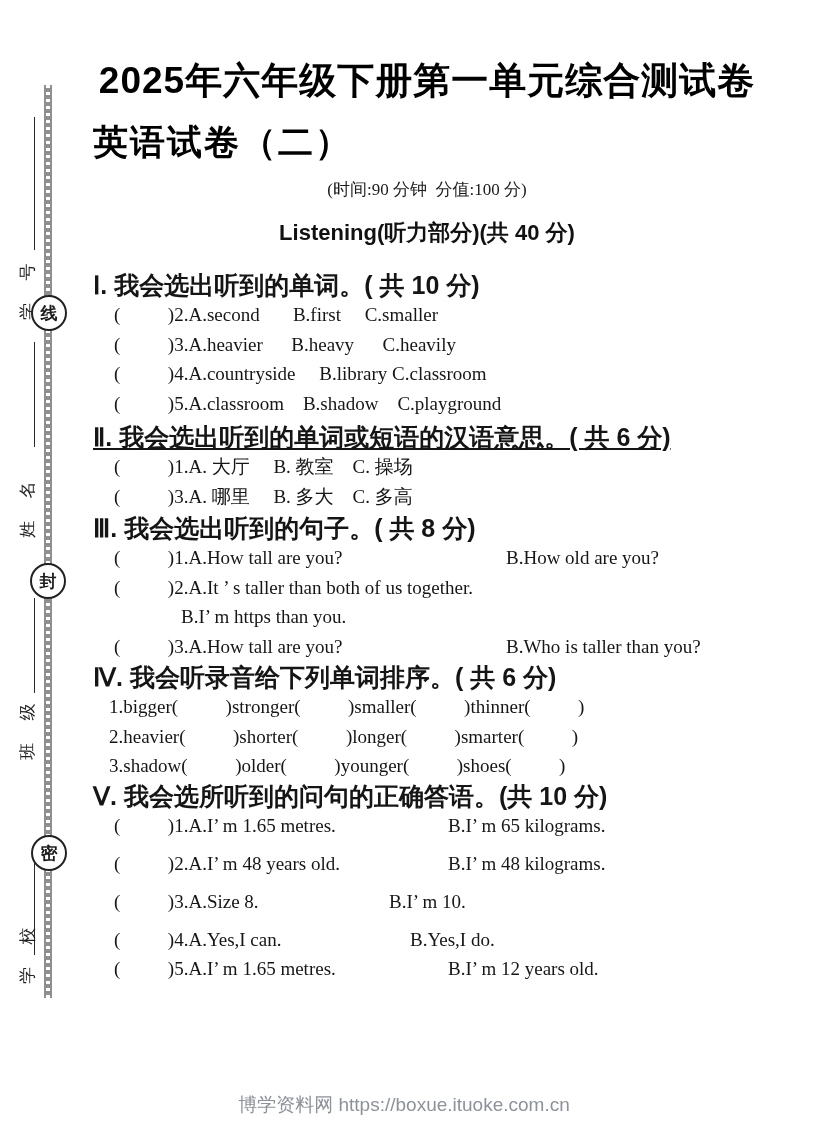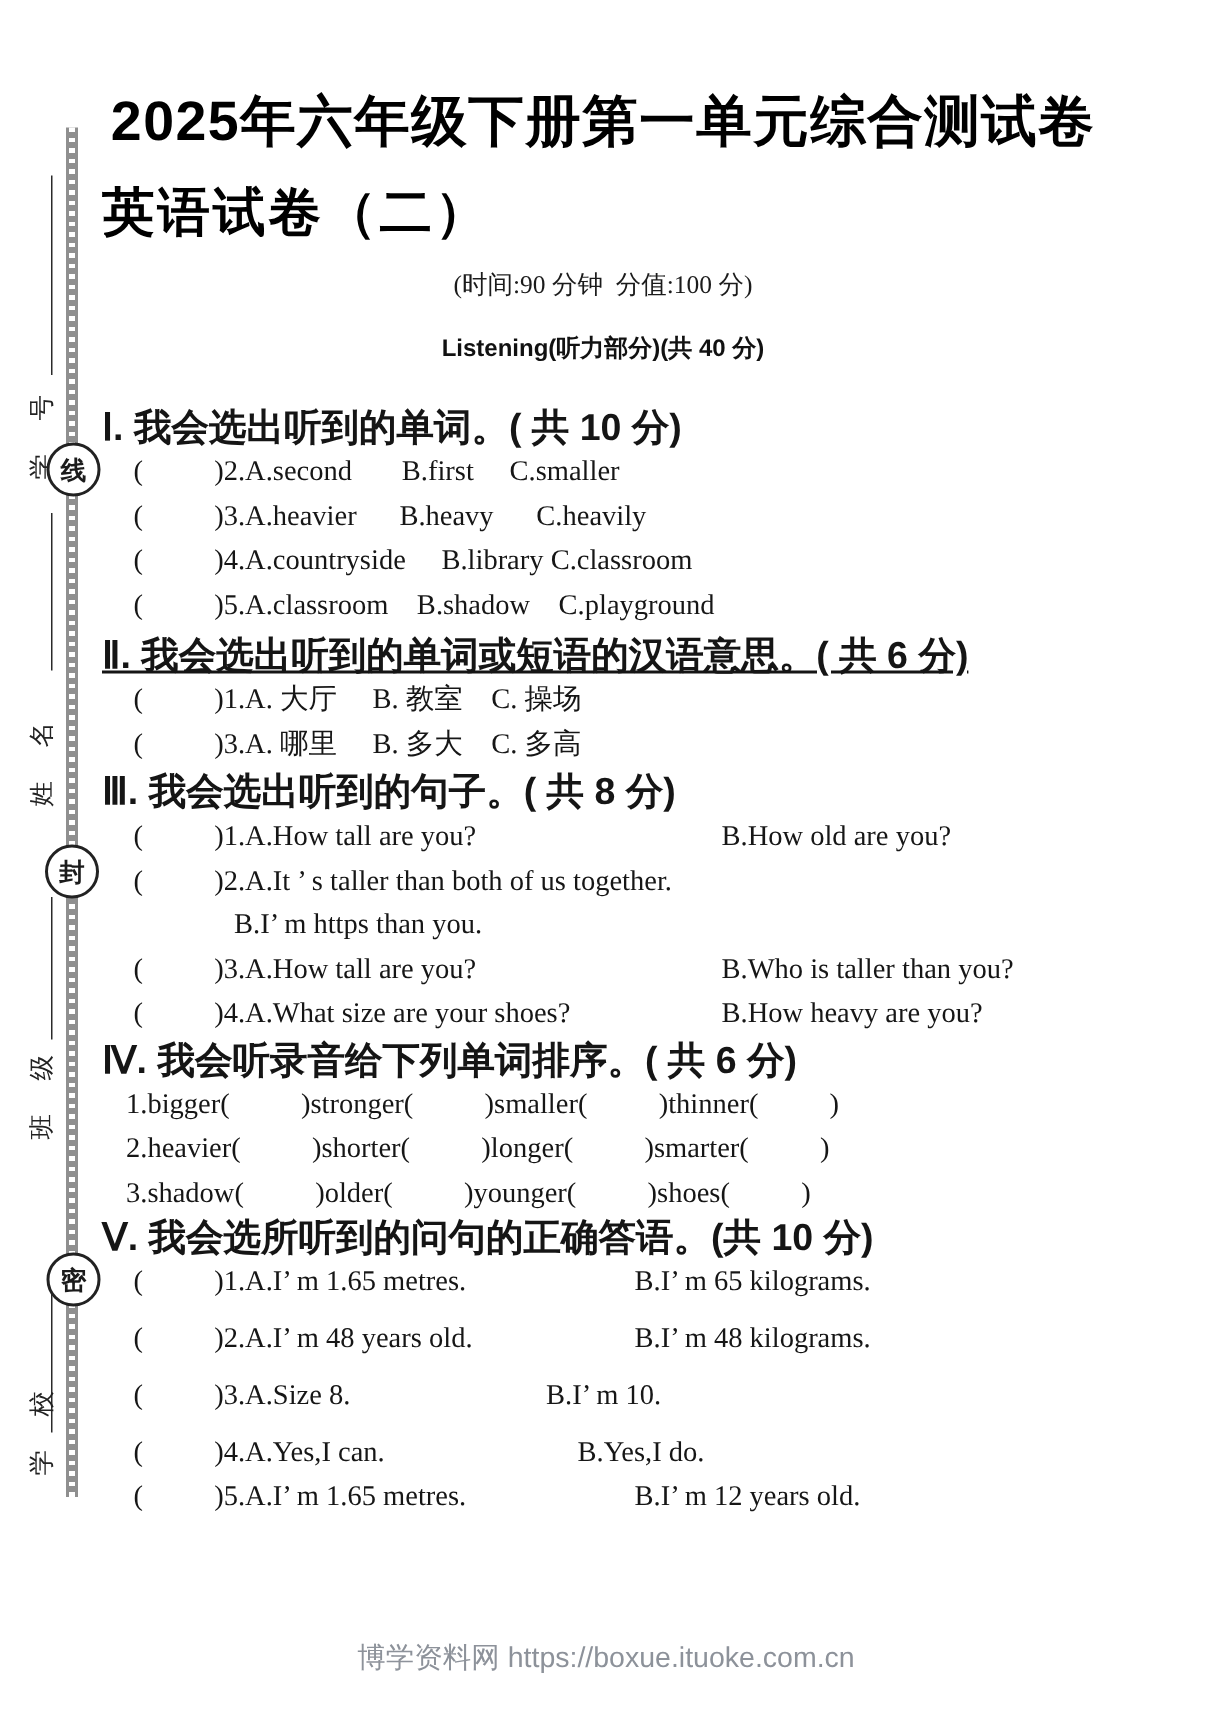--- a/index.html
+++ b/index.html
@@ -18,28 +18,28 @@
   .c-feng{left:30px;top:563px;}
   .c-mi{left:31px;top:835px;}
   .v-blank{position:absolute;left:34px;width:1px;background:#2a2a2a;}
   .b1{top:117px;height:133px;} .b2{top:342px;height:105px;}
   .b3{top:598px;height:95px;}  .b4{top:862px;height:93px;}
   .v-label{position:absolute;left:-21px;width:96px;height:22px;text-align:center;
     transform:rotate(-90deg);font-size:17px;letter-spacing:9px;color:#222;white-space:pre;}
   .l1{top:276px;} .l2{top:494px;} .l3{top:716px;} .l4{top:940px;}
 
   
-  .main{position:absolute;left:68px;top:0;width:668px;}
+  .main{position:absolute;left:93px;top:0;width:668px;}
   .title1{margin:57px 0 0;text-align:center;font-family:"Liberation Sans", sans-serif;
     font-weight:bold;font-size:37px;line-height:48px;color:#000;letter-spacing:1px;}
   .title2{margin:15px 0 0;font-family:"Liberation Sans", sans-serif;
     font-weight:bold;font-size:35px;line-height:44px;color:#000;letter-spacing:2px;}
   .meta{margin:15px 0 0;text-align:center;font-size:17px;line-height:22px;white-space:pre;}
   .listening{margin:17px 0 0;text-align:center;font-family:"Liberation Sans", sans-serif;
-    font-weight:600;font-size:16px;line-height:30px;color:#111;}
+    font-weight:600;font-size:22px;line-height:30px;color:#111;}
 
   .sec{margin:0;}
   .sec h3{margin:0;font-family:"Liberation Sans", sans-serif;font-weight:bold;
     font-size:25px;line-height:29px;color:#151515;white-space:pre;}
   .sec-1 h3{margin-top:23px;} .sec-2 h3{margin-top:5px;text-decoration:underline;} .sec-3 h3{margin-top:3px;}
   .sec-4 h3{margin-top:2px;}  .sec-5 h3{margin-top:1px;}
   .item{font-size:19px;line-height:29.5px;white-space:pre;padding-left:21px;color:#161616;}
   .sec-4 .item{padding-left:16px;}
   .cols .a{display:inline-block;white-space:pre;vertical-align:top;}
   .a-iii{width:392px;} .a-v{width:334px;} .a-v3{width:275px;} .a-v4{width:296px;}
@@ -91,21 +91,20 @@
       <div class="item">(          )1.A. 大厅     B. 教室    C. 操场</div>
       <div class="item">(          )3.A. 哪里     B. 多大    C. 多高</div>
     </section>
 
     <section class="sec sec-3">
       <h3>Ⅲ. 我会选出听到的句子。( 共 8 分)</h3>
       <div class="item cols"><span class="a a-iii">(          )1.A.How tall are you?</span><span>B.How old are you?</span></div>
       <div class="item">(          )2.A.It ’ s taller than both of us together.</div>
       <div class="item bline">B.I’ m https than you.</div>
       <div class="item cols"><span class="a a-iii">(          )3.A.How tall are you?</span><span>B.Who is taller than you?</span></div>
-      <div class="item cols"><span class="a a-iii">(          )4.A.What size are your shoes?</span><span>B.How heavy are you?</span></div>
     </section>
 
     <section class="sec sec-4">
       <h3>Ⅳ. 我会听录音给下列单词排序。( 共 6 分)</h3>
       <div class="item">1.bigger(          )stronger(          )smaller(          )thinner(          )</div>
       <div class="item">2.heavier(          )shorter(          )longer(          )smarter(          )</div>
       <div class="item">3.shadow(          )older(          )younger(          )shoes(          )</div>
     </section>
 
     <section class="sec sec-5">

